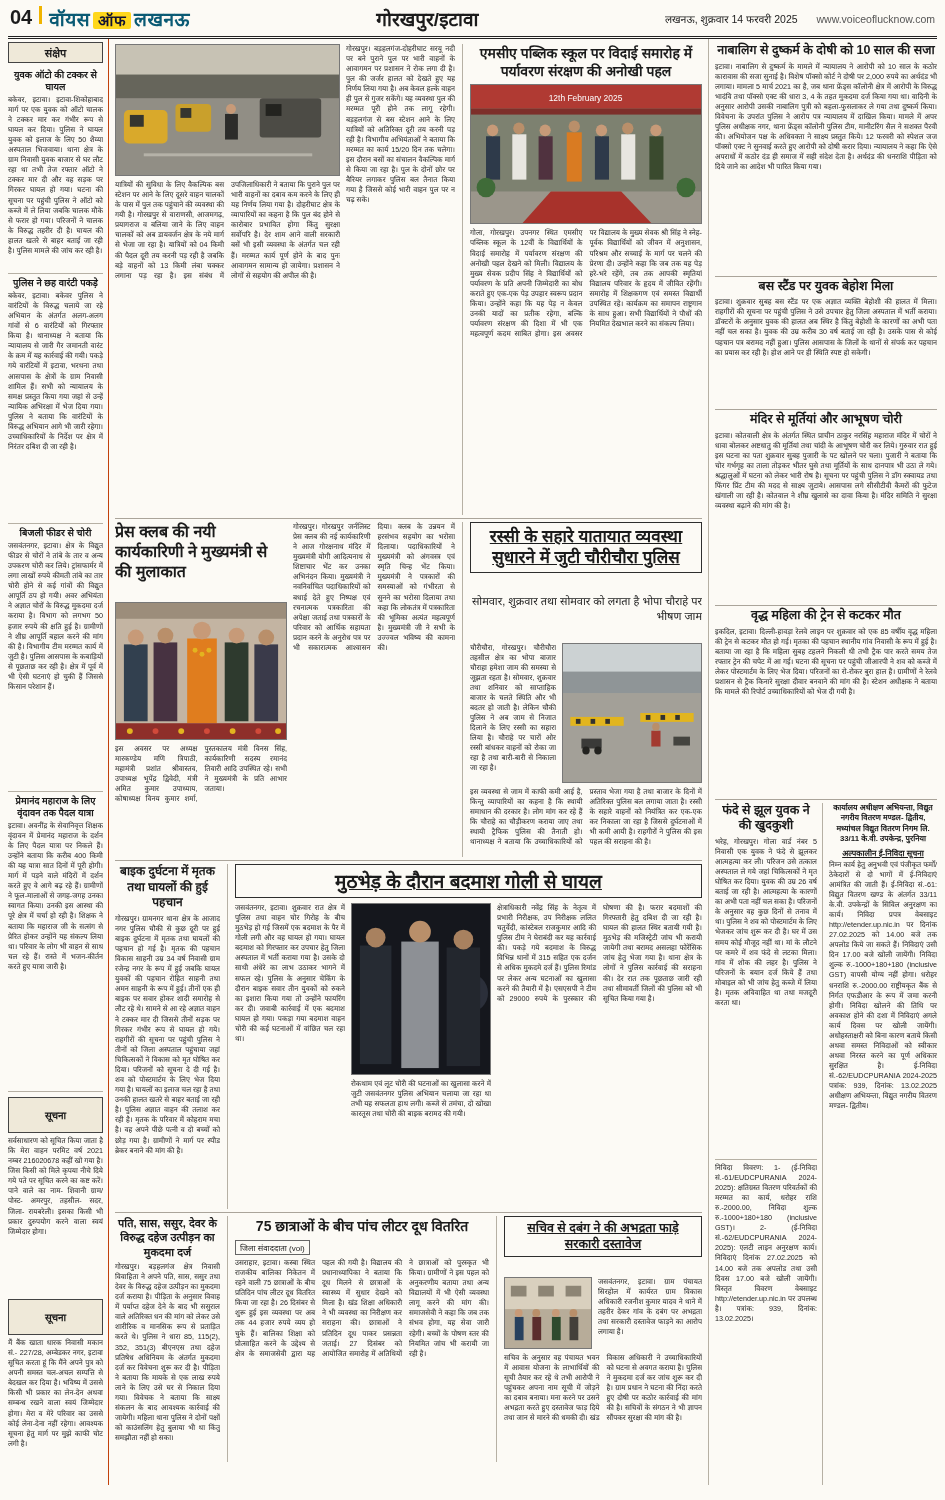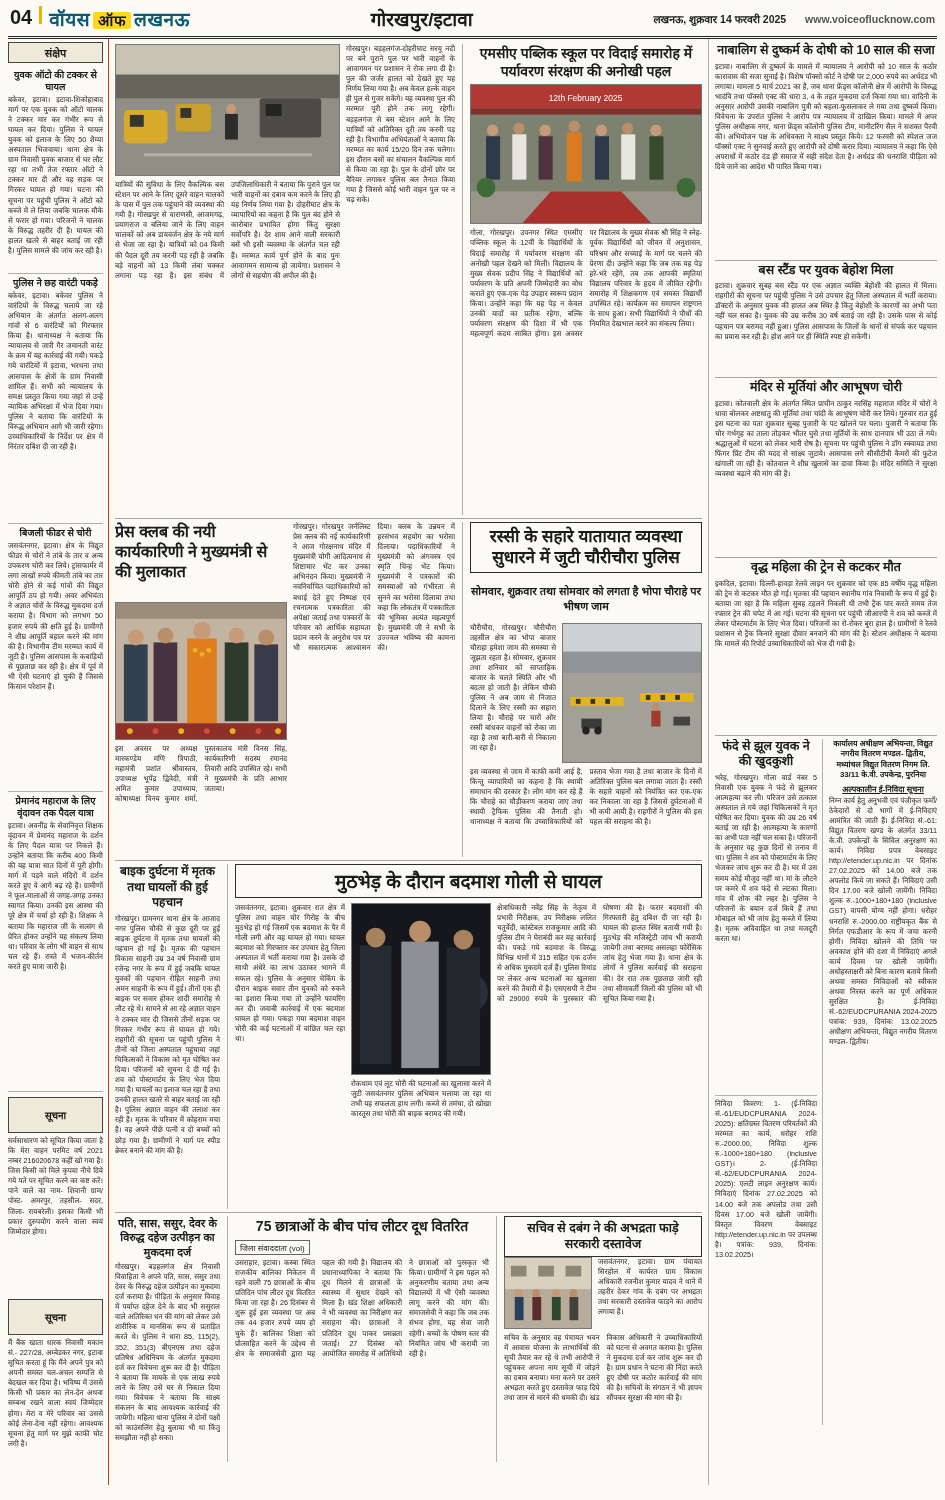--- a/index.html
+++ b/index.html
@@ -5,52 +5,52 @@
 *{margin:0;padding:0;box-sizing:border-box;}
 html,body{background:#8a8a8a;}
 .page{position:relative;width:945px;height:1500px;margin:0 auto;background:#fcfaf5;font-family:"Liberation Sans","DejaVu Sans",sans-serif;color:#1b1b1b;overflow:hidden;padding:3px 8px 0;}
 .masthead{display:flex;align-items:center;justify-content:space-between;border-bottom:3px double #222;padding:3px 2px 4px;}
 .m-left{display:flex;align-items:flex-start;font-weight:700;}
 .pageno{font-size:20px;}
 .vbar{width:3px;height:18px;background:#f0b400;margin:0 7px;}
 .paper{font-size:19px;color:#0a5a74;letter-spacing:.5px;white-space:nowrap;}
 .paper .of{background:#ffd71c;color:#113;padding:0 5px;margin:0 3px;border-radius:2px;font-size:15px;}
 .m-center{font-size:19px;font-weight:700;}
-.m-right{font-size:10.5px;color:#222;white-space:nowrap;font-weight:bold;}
+.m-right{font-size:10.5px;color:#222;white-space:nowrap;}
 .m-right .web{margin-left:16px;color:#555;}
 .content{display:flex;height:1446px;overflow:hidden;}
 .col-briefs{width:101px;flex:none;border-right:1px solid #c2410c;padding:3px 5px 0 0;overflow:hidden;}
 .col-main{flex:1 1 auto;min-width:0;padding:2px 6px 0;overflow:hidden;}
 .col-right{width:229px;flex:none;border-left:1px solid #b6b0a4;padding:2px 0 0 6px;overflow:hidden;}
 .body{font-size:7.2px;line-height:1.4;text-align:justify;color:#242424;overflow:hidden;}
 .cols2{column-count:2;column-gap:7px;}
 .cols3{column-count:3;column-gap:7px;}
 .photo{border:1px solid #777;background:#c9c4ba;overflow:hidden;flex:none;}
 .photo svg{display:block;width:100%;height:100%;}
-.boxed{border:1.5px solid #2e2e2e;padding:3px 4px;}
+.boxed{border:1.5px solid #2e2e2e;padding:3px 4px;text-decoration:underline;}
 .flexrow{display:flex;gap:6px;}
 .row{display:flex;border-bottom:1px solid #aaa49a;padding:3px 0;overflow:hidden;}
 .row:last-child{border-bottom:none;}
 .vsep{border-left:1px solid #b6b0a4;padding-left:7px;margin-left:7px;}
 .briefs-hd{border:1px solid #444;background:#efe9d9;text-align:center;font-weight:700;font-size:11px;padding:2px 0;margin-bottom:3px;}
 .brief{border-bottom:1px solid #b6b0a4;padding:3px 0;overflow:hidden;}
 .brief h4{font-size:9.5px;line-height:1.25;text-align:center;margin-bottom:2px;}
 .notice-hd{border:1px solid #444;background:#efe9d9;text-align:center;font-weight:700;font-size:10px;padding:10px 0;margin:5px 0 3px;}
 .h-saryu{font-size:26px;line-height:1.14;font-weight:700;margin:1px 0 6px;}
 .h-school{font-size:14px;line-height:1.3;font-weight:700;text-align:center;margin-bottom:4px;}
 .h-press{font-size:16px;line-height:1.25;font-weight:700;margin-bottom:20px;}
 .h-rassi{font-size:17px;line-height:1.25;font-weight:700;text-align:center;}
-.sub-rassi{font-size:11px;font-weight:700;text-align:center;margin:10px 0;}
+.sub-rassi{font-size:11px;font-weight:400;text-align:right;margin:20px 0;}
 .h-bike{font-size:12px;line-height:1.3;font-weight:700;text-align:center;margin-bottom:3px;}
 .h-enc{font-size:19px;font-weight:700;text-align:center;margin-bottom:5px;}
 .h-dahej{font-size:11px;line-height:1.3;font-weight:700;text-align:center;margin-bottom:3px;}
 .h-milk{font-size:14px;font-weight:700;text-align:center;margin-bottom:2px;}
-.h-sachiv{font-size:12.5px;line-height:1.3;font-weight:700;text-align:center;margin-bottom:0;}
+.h-sachiv{font-size:12.5px;line-height:1.3;font-weight:700;text-align:center;margin-bottom:20px;}
 .byline{display:inline-block;border:1px solid #666;font-size:8px;padding:1px 4px;margin:1px 0 3px;}
-.rart{border-bottom:1px solid #aaa49a;padding:2px 0 0;overflow:hidden;}
+.rart{border-bottom:1px solid #aaa49a;padding:2px 0 16px;overflow:hidden;}
 .rart h3,.h-r{font-size:12.5px;line-height:1.25;font-weight:700;text-align:center;margin-bottom:3px;}
 .rb{display:flex;gap:6px;padding-top:3px;}
 .rb-left{width:108px;flex:none;border-right:1px solid #b6b0a4;padding-right:5px;overflow:hidden;}
 .rb-right{flex:1;min-width:0;overflow:hidden;}
 .tender-hd{font-size:7.8px;font-weight:700;text-align:center;line-height:1.35;}
 .tender-sub{font-size:8px;font-weight:700;text-align:center;text-decoration:underline;margin:2px 0;}
 .mt4{margin-top:4px;}
 </style>
 </head>
 <body>

